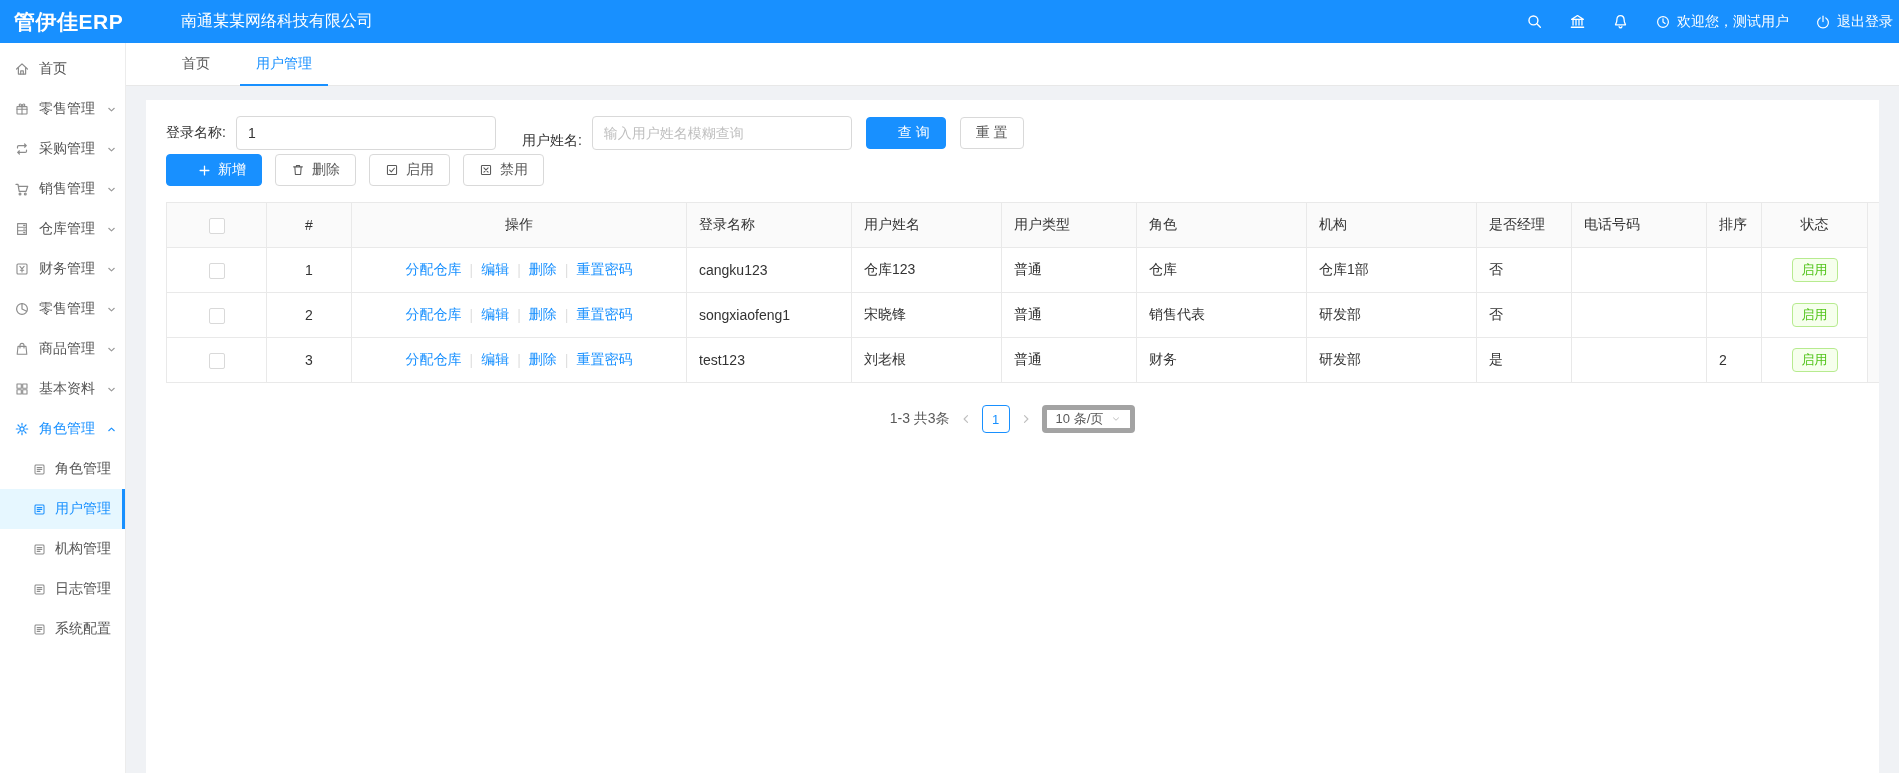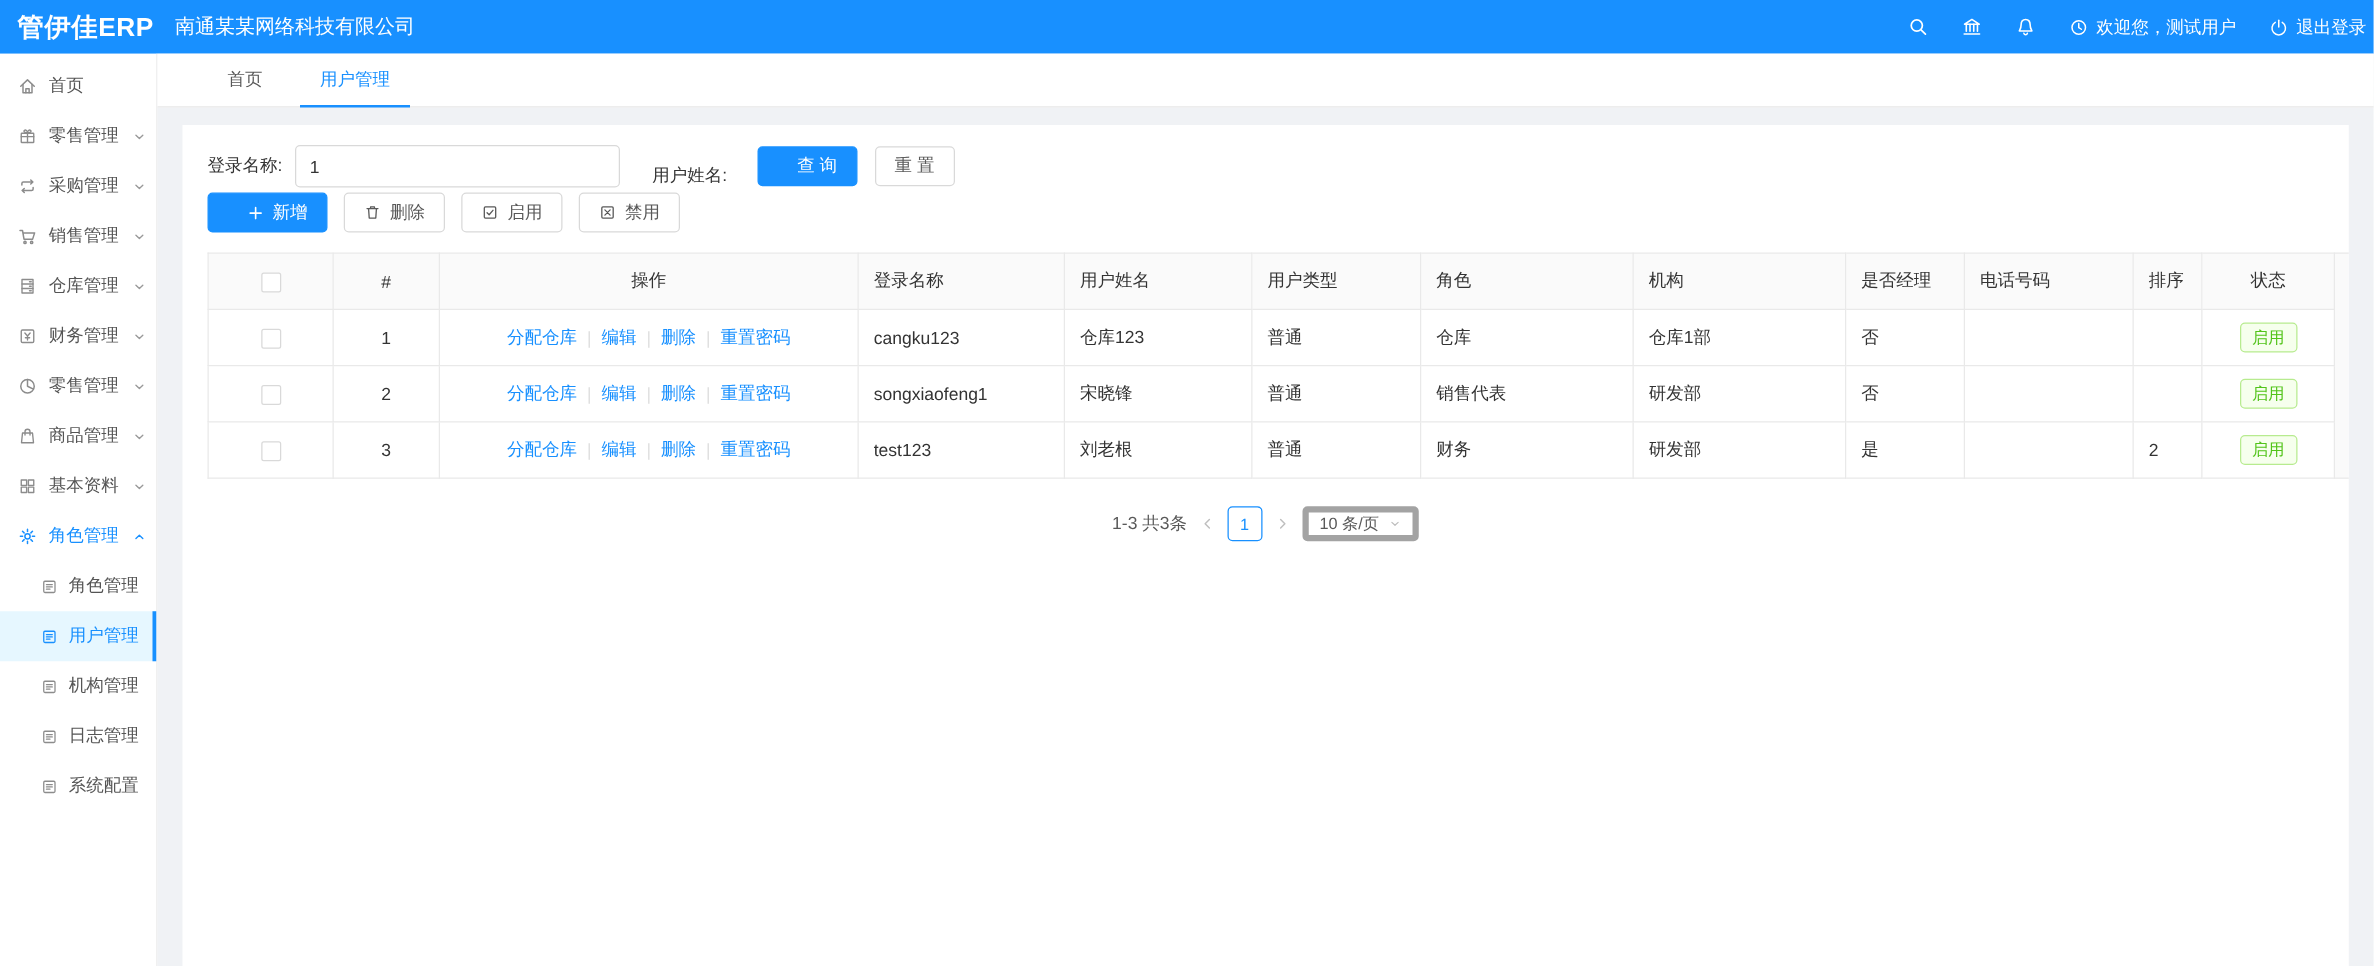--- a/index.html
+++ b/index.html
@@ -6,21 +6,21 @@
   html,body { width:1899px; height:773px; overflow:hidden; }
   body {
     font-family: "Liberation Sans", "DejaVu Sans", sans-serif;
     font-size: 14px; color: #333; background: #fff;
   }
   .app { display:flex; flex-direction:column; height:100%; }
 
   
   .topbar {
     height:43px; background:#1890ff; color:#fff;
-    display:flex; align-items:center; flex:0 0 43px;
+    display:flex; align-items:center; flex:0 0 43px;gap:41px;
   }
   .logo { width:126px; padding-left:14px; font-size:21px; font-weight:bold; letter-spacing:0.5px; cursor:pointer; white-space:nowrap; }
   .company { font-size:16px; margin-left:14px; }
   .top-right { margin-left:auto; display:flex; align-items:center; gap:26px; padding-right:6px; }
   .top-icon { display:inline-flex; cursor:pointer; }
   .top-user { display:inline-flex; align-items:center; gap:6px; cursor:pointer; font-size:14px; white-space:nowrap; }
   .topbar svg { display:block; }
 
   
   .body-row { display:flex; flex:1; min-height:0; }
@@ -328,20 +328,21 @@
         <div class="tab">首页</div>
         <div class="tab active">用户管理</div>
       </div>
 
       <div class="panel">
 
         <div class="search-row">
           <span class="frm-label">登录名称:</span>
           <input class="frm-input" type="text" value="1" style="">
           <span class="frm-label gap-left">用户姓名:</span>
+          <input class="frm-input" type="text" placeholder="输入用户姓名模糊查询" style="">
           <button class="btn primary">查 询</button>
           <button class="btn">重 置</button>
         </div>
 
         <div class="toolbar">
           <button class="btn primary">
             <svg class="bicn" width="13" height="13" viewBox="0 0 16 16" fill="none" stroke="currentColor" stroke-width="1.6" stroke-linecap="round">
                 <path d="M8 2.6 V13.4 M2.6 8 H13.4"></path>
               </svg>
             <span>新增</span>

